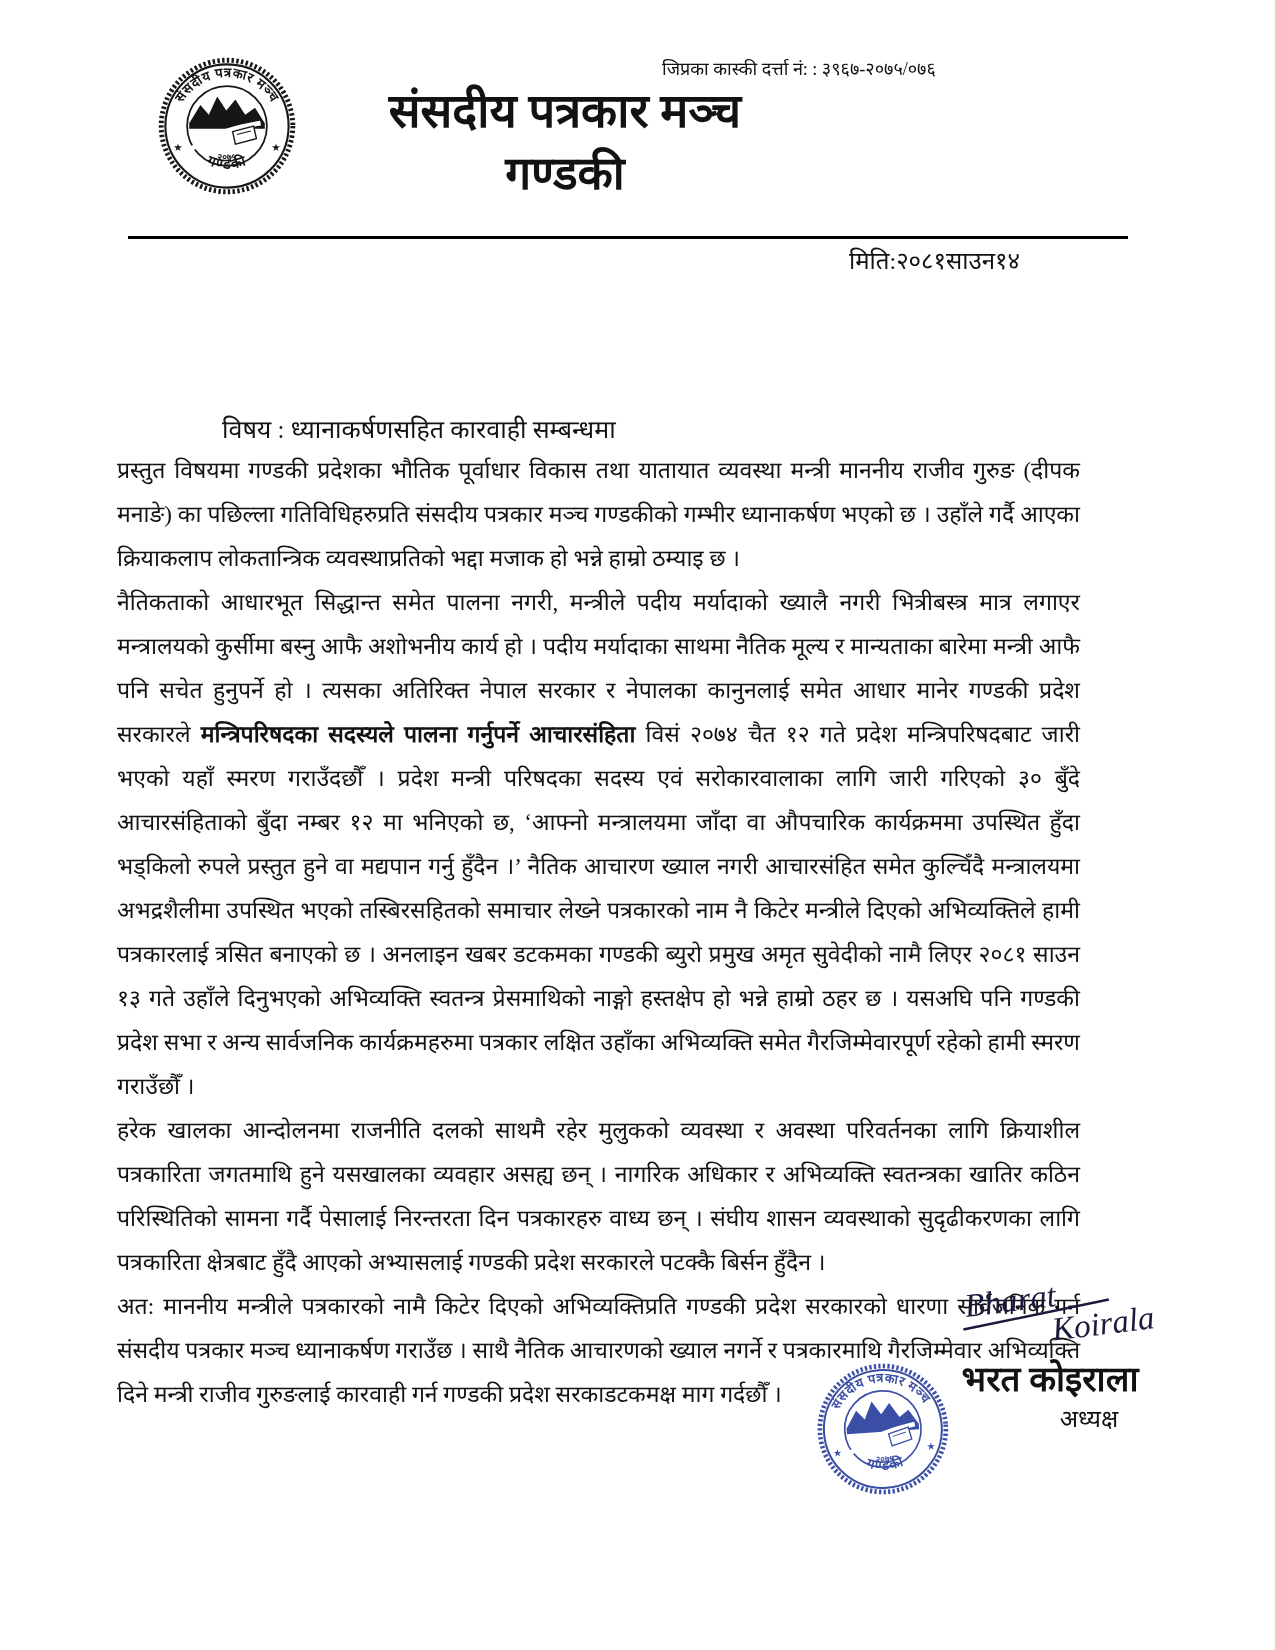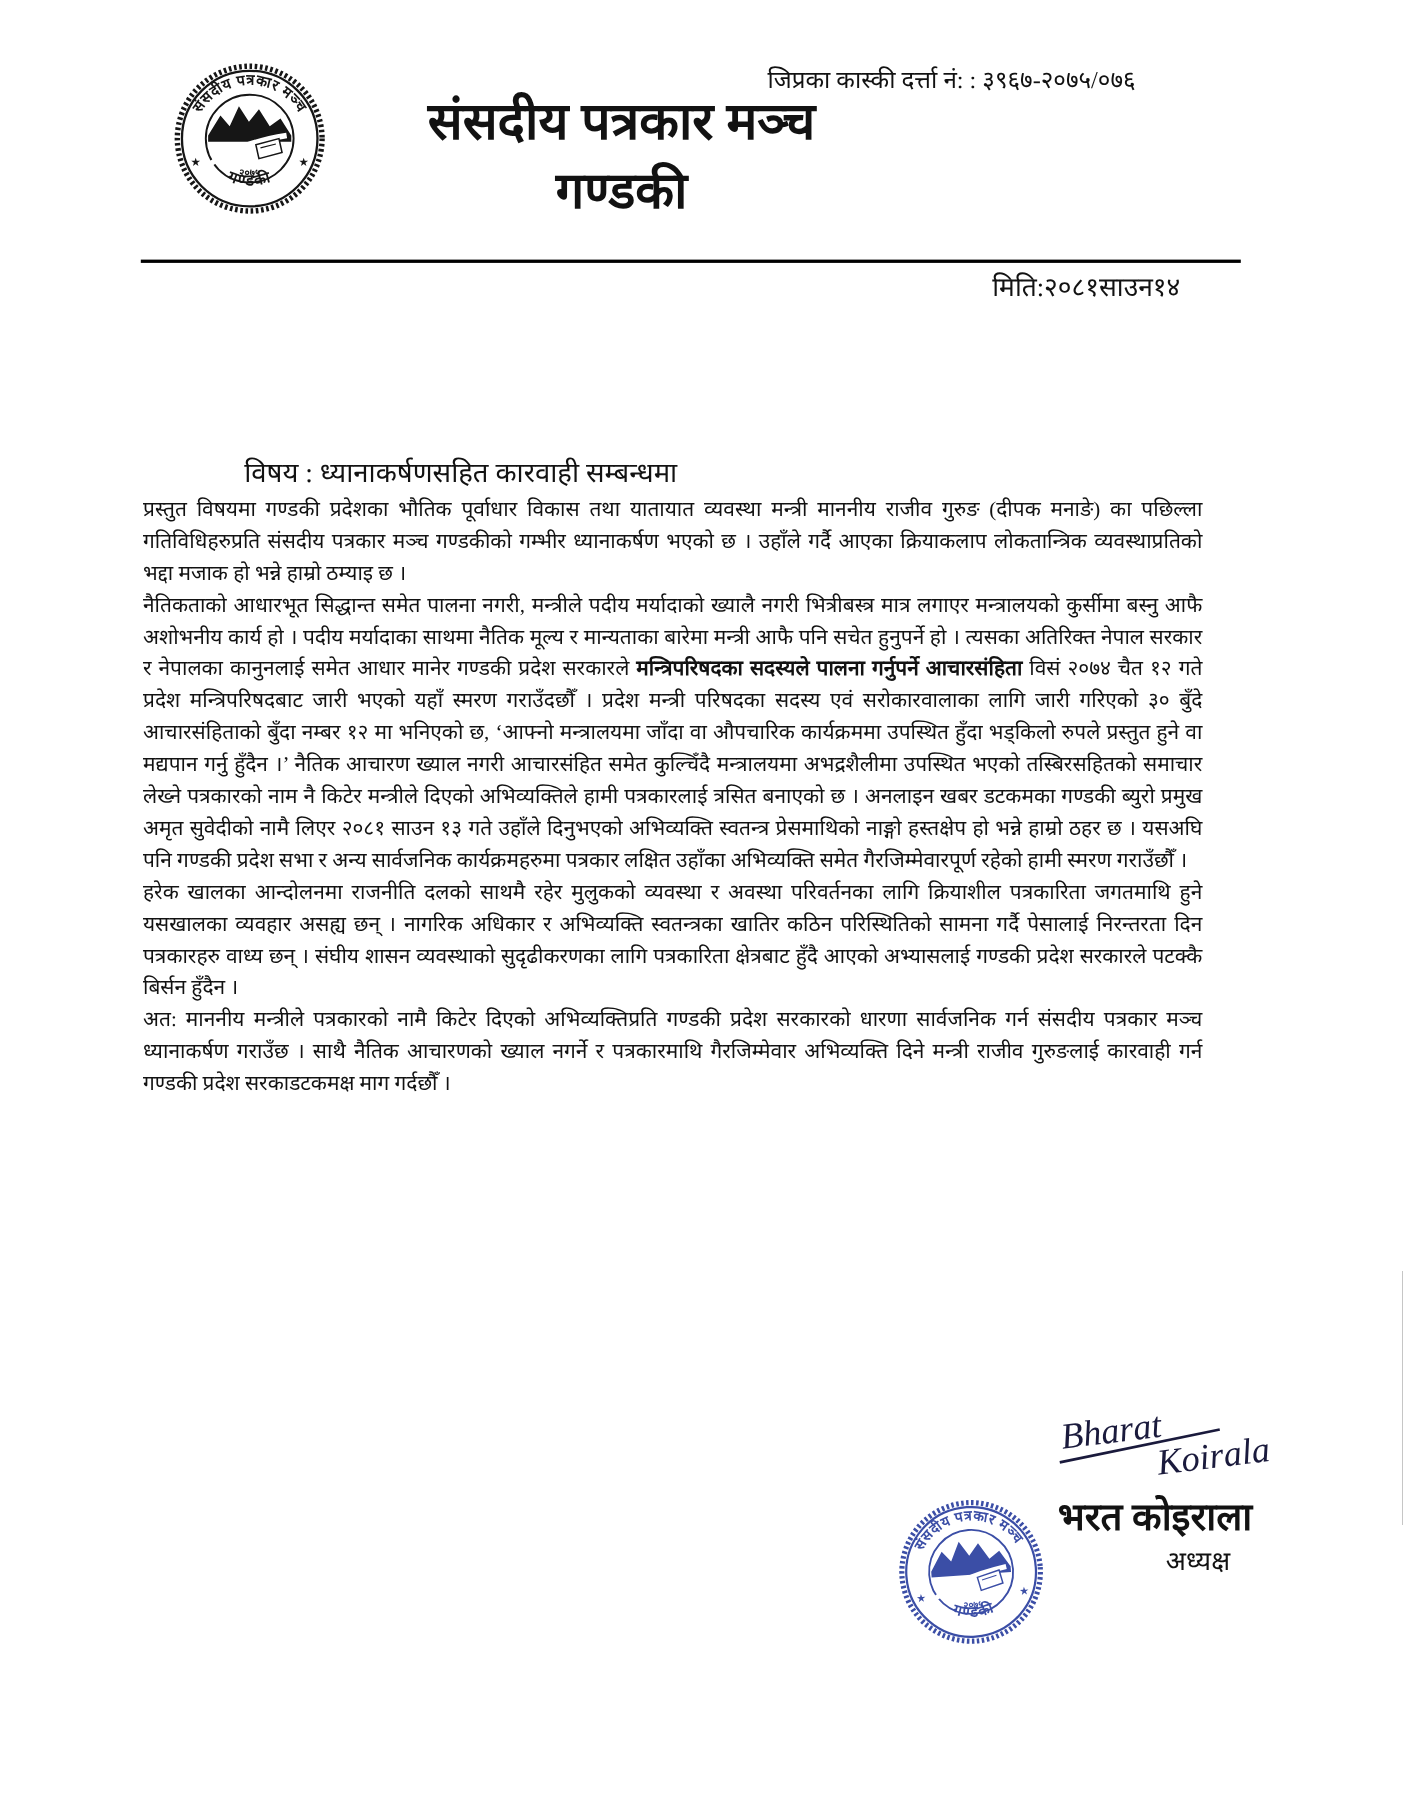--- a/index.html
+++ b/index.html
@@ -1,29 +1,29 @@
 <!DOCTYPE html>
 <html><head>
 <meta charset="utf-8">
 <style>
   html,body { margin:0; padding:0; background:#9a9a9a; }
   .page {
     position:relative; width:1275px; height:1650px; margin:0 auto;
     background:#ffffff; font-family:"Liberation Serif", serif; color:#121212;
     overflow:hidden;
   }
-  .reg-no { position:absolute; top:56px; left:630px; width:470px; text-align:center; font-size:22px; white-space:nowrap; }
+  .reg-no { position:absolute; top:56px; left:662px; width:470px; font-size:18px; white-space:nowrap; }
   .org-title { position:absolute; top:84px; left:250px; width:630px; text-align:center; font-weight:bold; }
   .org-title .line1 { font-size:47px; line-height:1.15; }
   .org-title .line2 { font-size:46px; line-height:1.15; margin-top:10px; }
   .head-rule { position:absolute; top:236px; left:128px; width:1000px; height:3px; background:#000; }
-  .date-line { position:absolute; top:243px; left:788px; width:285px; font-size:24px; display:flex; justify-content:flex-end; }
+  .date-line { position:absolute; top:243px; left:849px; width:285px; font-size:24px; display:flex; justify-content:flex-start; }
   .recipient { position:absolute; top:274px; left:145px; font-size:24px; line-height:35.5px; }
   .subject { position:absolute; top:411px; left:222px; font-size:25px; font-weight:normal; }
-  .body-text { position:absolute; top:449px; left:130px; width:963px; font-size:19px; line-height:29px; text-align:justify; }
+  .body-text { position:absolute; top:449px; left:117px; width:963px; font-size:23px; line-height:44px; text-align:justify; }
   .body-text p { margin:0; padding:0; }
   .seal { color:#161616; }
   .stamp-wrap { position:absolute; left:816px; top:1362px; transform:rotate(-4deg); opacity:0.92; }
   .stamp-wrap .seal { color:#2b3f9f; }
   .logo-wrap { position:absolute; left:157px; top:56px; }
   .sig-block { position:absolute; left:930px; top:1268px; width:240px; text-align:center; }
   .sig-svg { display:block; margin-left:28px; }
   .sig-name { font-size:35px; font-weight:bold; white-space:nowrap; }
   .sig-title { font-size:24px; margin-top:0; padding-left:78px; }
 </style>

